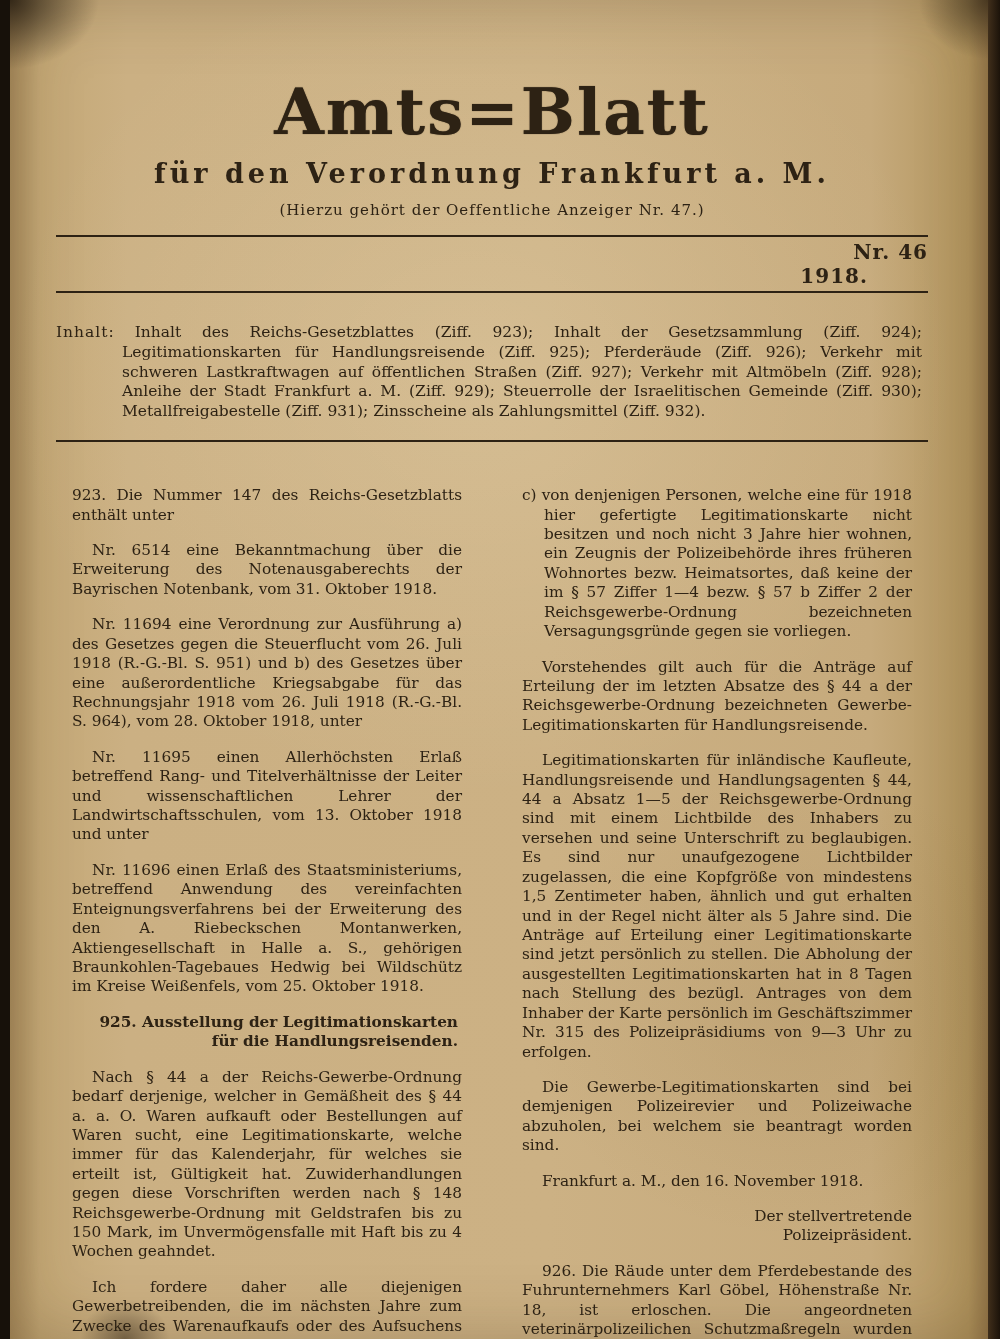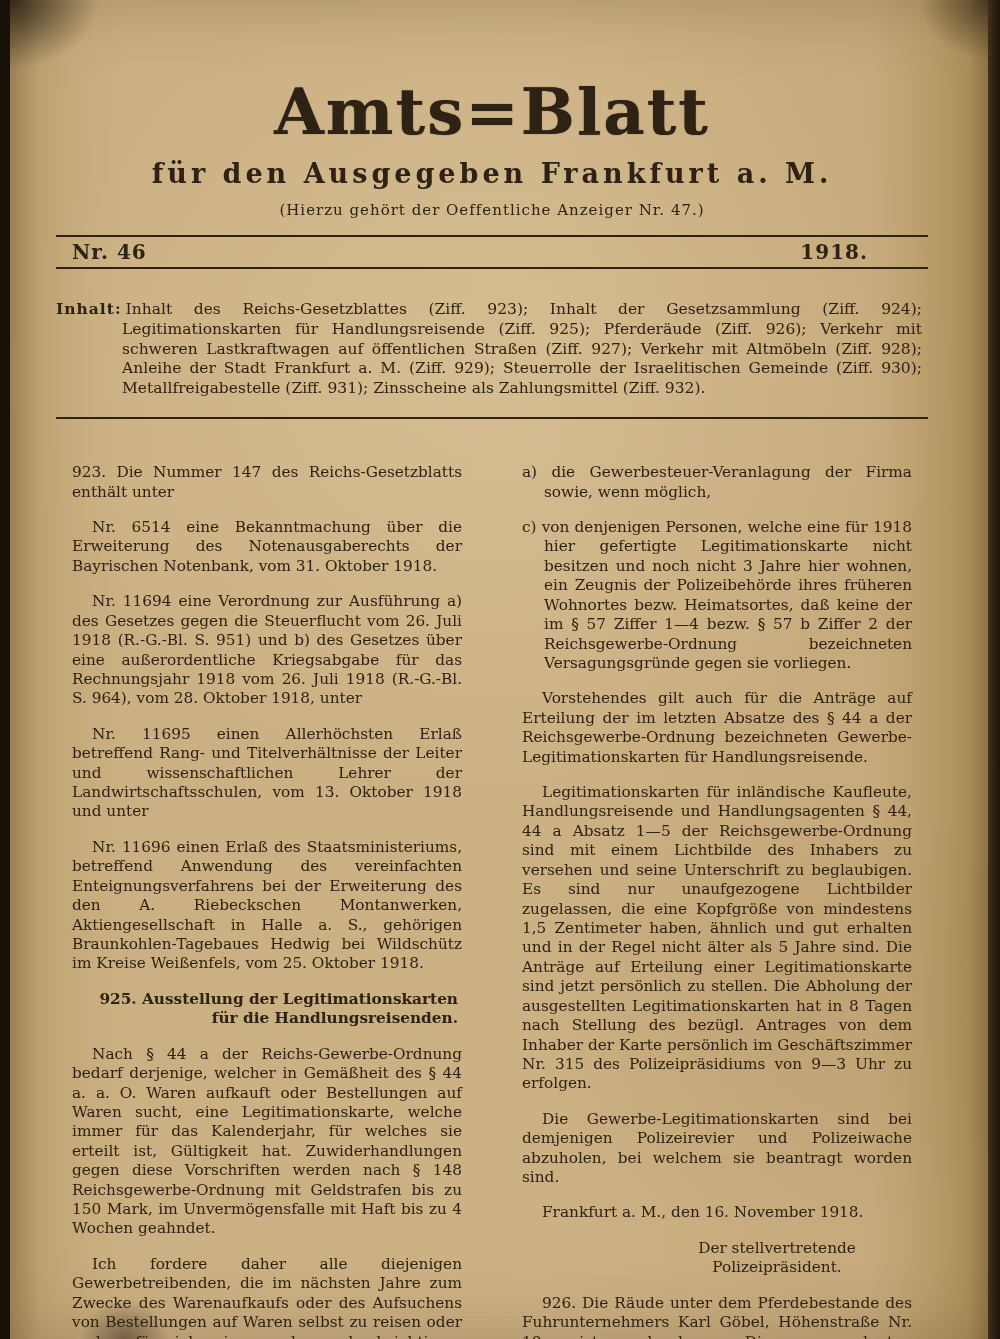--- a/index.html
+++ b/index.html
@@ -85,41 +85,42 @@
   .issue-bar {
     margin-top: 16px;
     border-top: 2px solid #2d2214;
     border-bottom: 2px solid #2d2214;
     display: flex;
     align-items: flex-end;
     justify-content: space-between;
     padding: 3px 0;
     font-weight: bold;
     font-size: 20px;
+    flex-direction: column;
   }
   .issue-number { padding-left: 16px; letter-spacing: 1px; }
   .issue-published {
     border-top: 3px solid #2d2214;
     border-bottom: 3px solid #2d2214;
     padding: 2px 34px 3px;
     letter-spacing: 1px;
   }
   .issue-year { padding-right: 60px; letter-spacing: 1px; }
 
   
   .contents-block {
     margin-top: 30px;
     font-size: 15.5px;
     line-height: 1.28;
     text-align: justify;
     padding-left: 66px;
     text-indent: -66px;
     padding-right: 6px;
   }
-  .contents-label { font-weight: bold; letter-spacing: 1px; padding-right: 4px; }
+  .contents-label { font-weight: normal; letter-spacing: 1px; padding-right: 20px; }
   .contents-rule {
     margin-top: 18px;
     border: none;
     border-top: 2px solid #2d2214;
   }
 
   
   .columns {
     display: flex;
     gap: 28px;
@@ -135,38 +136,38 @@
   }
   .col p.noindent { text-indent: 0; }
   .col p.gap { margin-top: 7px; }
   .col p.hang { padding-left: 22px; text-indent: -22px; }
   .col p.heading {
     font-weight: bold;
     text-align: right;
     text-indent: 0;
     margin: 14px 20px 8px;
   }
-  .col p.sig { text-align: center; text-indent: 0; padding-left: 120px; }
+  .col p.sig { text-align: right; text-indent: 0; padding-left: 120px; }
 </style>
 </head>
 <body>
 
 <div class="scan">
   <div class="book-edge"></div>
 
   <div class="paper">
     <div class="corner-shadow-tl"></div>
     <div class="corner-shadow-tr"></div>
     <div class="binding-shadow-bl"></div>
 
     <div class="content">
 
       <div class="masthead">
         <div class="masthead-title">Amts=Blatt</div>
-        <div class="masthead-subtitle">für den Ausgegeben Frankfurt a. M.</div>
+        <div class="masthead-subtitle">für den Verordnung Frankfurt a. M.</div>
         <div class="masthead-note">(Hierzu gehört der Oeffentliche Anzeiger Nr. 47.)</div>
       </div>
 
       <div class="issue-bar">
         <span class="issue-number">Nr. 46</span>
         <span class="issue-year">1918.</span>
       </div>
 
       <div class="contents-block">
         <span class="contents-label">Inhalt:</span><span>Inhalt des Reichs-Gesetzblattes (Ziff. 923); Inhalt der Gesetzsammlung (Ziff. 924); Legitimationskarten für Handlungsreisende (Ziff. 925); Pferderäude (Ziff. 926); Verkehr mit schweren Lastkraftwagen auf öffentlichen Straßen (Ziff. 927); Verkehr mit Altmöbeln (Ziff. 928); Anleihe der Stadt Frankfurt a. M. (Ziff. 929); Steuerrolle der Israelitischen Gemeinde (Ziff. 930); Metallfreigabestelle (Ziff. 931); Zinsscheine als Zahlungsmittel (Ziff. 932).</span>
@@ -180,21 +181,20 @@
           <p>Nr. 6514 eine Bekanntmachung über die Erweiterung des Notenausgaberechts der Bayrischen Notenbank, vom 31. Oktober 1918.</p>
           <p>Nr. 11694 eine Verordnung zur Ausführung a) des Gesetzes gegen die Steuerflucht vom 26. Juli 1918 (R.-G.-Bl. S. 951) und b) des Gesetzes über eine außerordentliche Kriegsabgabe für das Rechnungsjahr 1918 vom 26. Juli 1918 (R.-G.-Bl. S. 964), vom 28. Oktober 1918, unter</p>
           <p>Nr. 11695 einen Allerhöchsten Erlaß betreffend Rang- und Titelverhältnisse der Leiter und wissenschaftlichen Lehrer der Landwirtschaftsschulen, vom 13. Oktober 1918 und unter</p>
           <p>Nr. 11696 einen Erlaß des Staatsministeriums, betreffend Anwendung des vereinfachten Enteignungsverfahrens bei der Erweiterung des den A. Riebeckschen Montanwerken, Aktiengesellschaft in Halle a. S., gehörigen Braunkohlen-Tagebaues Hedwig bei Wildschütz im Kreise Weißenfels, vom 25. Oktober 1918.</p>
           <p class="heading">925.  Ausstellung der Legitimationskarten für die Handlungsreisenden.</p>
           <p>Nach § 44 a der Reichs-Gewerbe-Ordnung bedarf derjenige, welcher in Gemäßheit des § 44 a. a. O. Waren aufkauft oder Bestellungen auf Waren sucht, eine Legitimationskarte, welche immer für das Kalenderjahr, für welches sie erteilt ist, Gültigkeit hat. Zuwiderhandlungen gegen diese Vorschriften werden nach § 148 Reichsgewerbe-Ordnung mit Geldstrafen bis zu 150 Mark, im Unvermögensfalle mit Haft bis zu 4 Wochen geahndet.</p>
           <p class="gap">Ich fordere daher alle diejenigen Gewerbetreibenden, die im nächsten Jahre zum Zwecke des Warenaufkaufs oder des Aufsuchens von Bestellungen auf Waren selbst zu reisen oder andere für sich reisen zu lassen beabsichtigen, hierdurch auf, möglichst schon jetzt die Anträge auf Erteilung einer Legitimationskarte für inländische Kaufleute, Handlungsreisende und Handlungsagenten für das Jahr 1919 zu stellen. Die Anträge sind im Geschäftszimmer desjenigen Polizeireviers pp., zu welchem die Geschäftsräume der antragstellenden Firma gehören, anzubringen. Mit dem Antrage ist zur Einsichtnahme vorzulegen:</p>
         </div>
 
         <div class="col">
-          <p class="hang">a) die Gewerbesteuer-Veranlagung der Firma sowie, wenn möglich,</p>
           <p class="hang">c) von denjenigen Personen, welche eine für 1918 hier gefertigte Legitimationskarte nicht besitzen und noch nicht 3 Jahre hier wohnen, ein Zeugnis der Polizeibehörde ihres früheren Wohnortes bezw. Heimatsortes, daß keine der im § 57 Ziffer 1—4 bezw. § 57 b Ziffer 2 der Reichsgewerbe-Ordnung bezeichneten Versagungsgründe gegen sie vorliegen.</p>
           <p>Vorstehendes gilt auch für die Anträge auf Erteilung der im letzten Absatze des § 44 a der Reichsgewerbe-Ordnung bezeichneten Gewerbe-Legitimationskarten für Handlungsreisende.</p>
           <p>Legitimationskarten für inländische Kaufleute, Handlungsreisende und Handlungsagenten § 44, 44 a Absatz 1—5 der Reichsgewerbe-Ordnung sind mit einem Lichtbilde des Inhabers zu versehen und seine Unterschrift zu beglaubigen. Es sind nur unaufgezogene Lichtbilder zugelassen, die eine Kopfgröße von mindestens 1,5 Zentimeter haben, ähnlich und gut erhalten und in der Regel nicht älter als 5 Jahre sind. Die Anträge auf Erteilung einer Legitimationskarte sind jetzt persönlich zu stellen. Die Abholung der ausgestellten Legitimationskarten hat in 8 Tagen nach Stellung des bezügl. Antrages von dem Inhaber der Karte persönlich im Geschäftszimmer Nr. 315 des Polizeipräsidiums von 9—3 Uhr zu erfolgen.</p>
           <p>Die Gewerbe-Legitimationskarten sind bei demjenigen Polizeirevier und Polizeiwache abzuholen, bei welchem sie beantragt worden sind.</p>
           <p>Frankfurt a. M., den 16. November 1918.</p>
           <p class="sig">Der stellvertretende Polizeipräsident.</p>
           <p class="gap">926.  Die Räude unter dem Pferdebestande des Fuhrunternehmers Karl Göbel, Höhenstraße Nr. 18, ist erloschen. Die angeordneten veterinärpolizeilichen Schutzmaßregeln wurden aufgehoben.</p>
           <p>Frankfurt a. M., den 11. November 1918.</p>
 
         </div>

